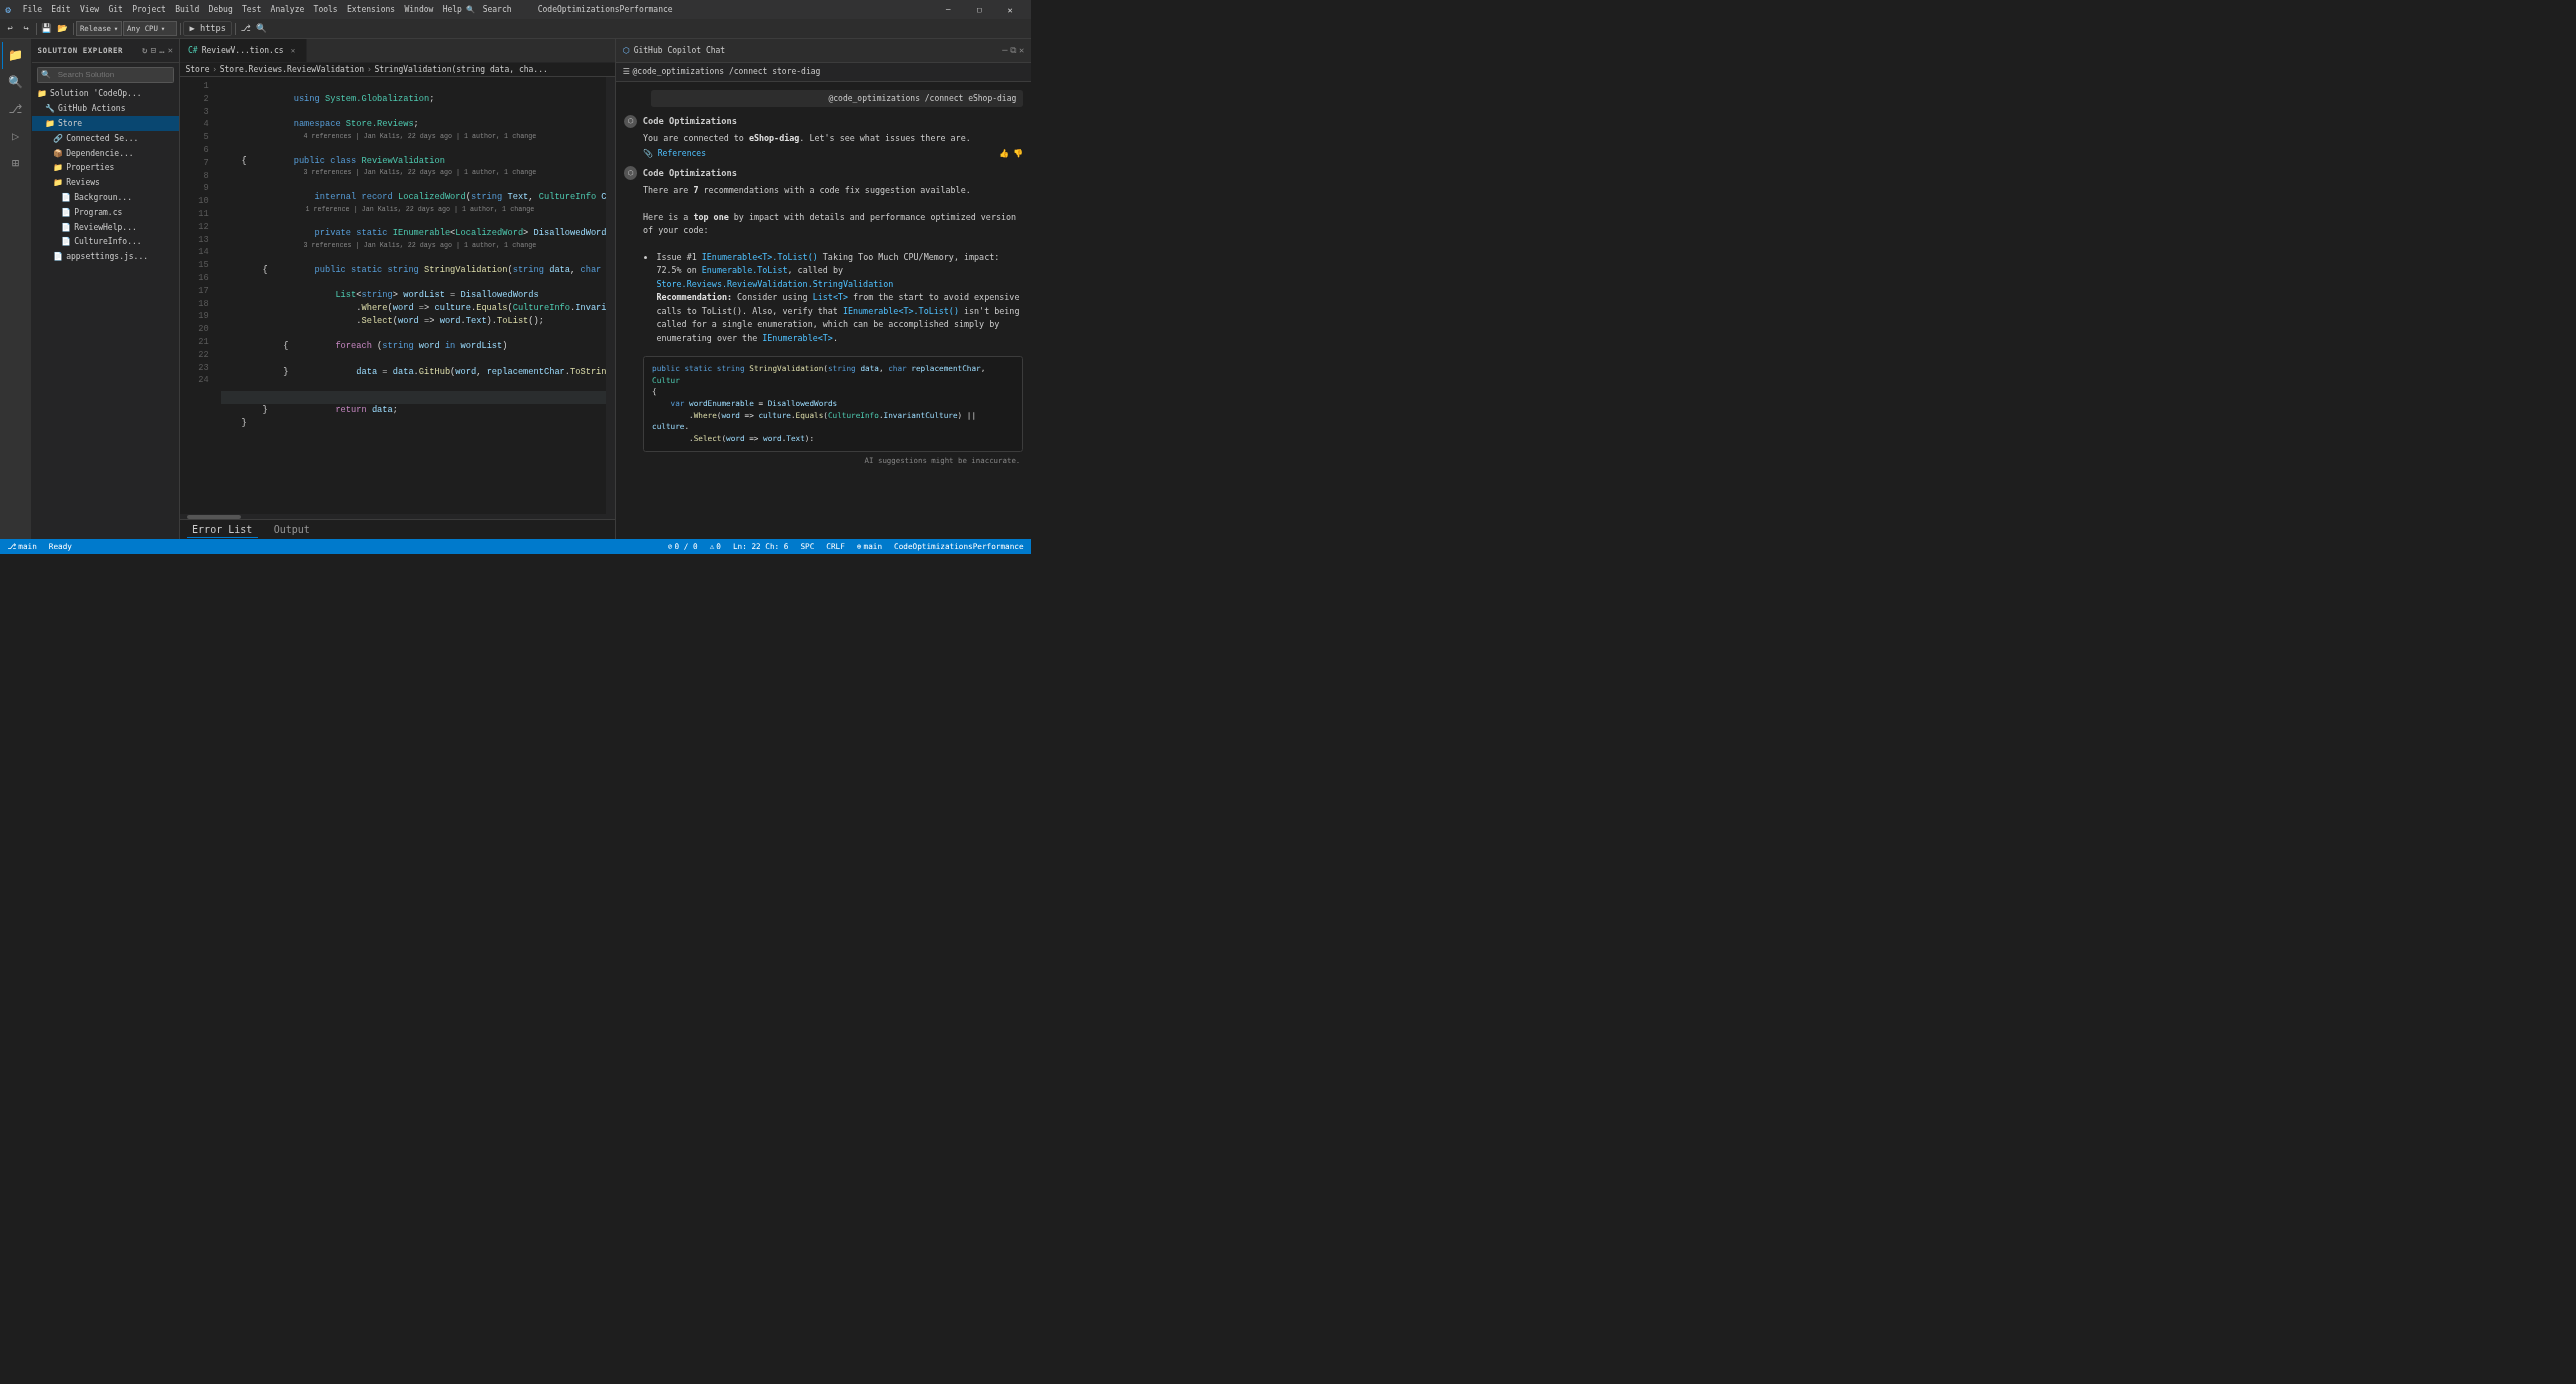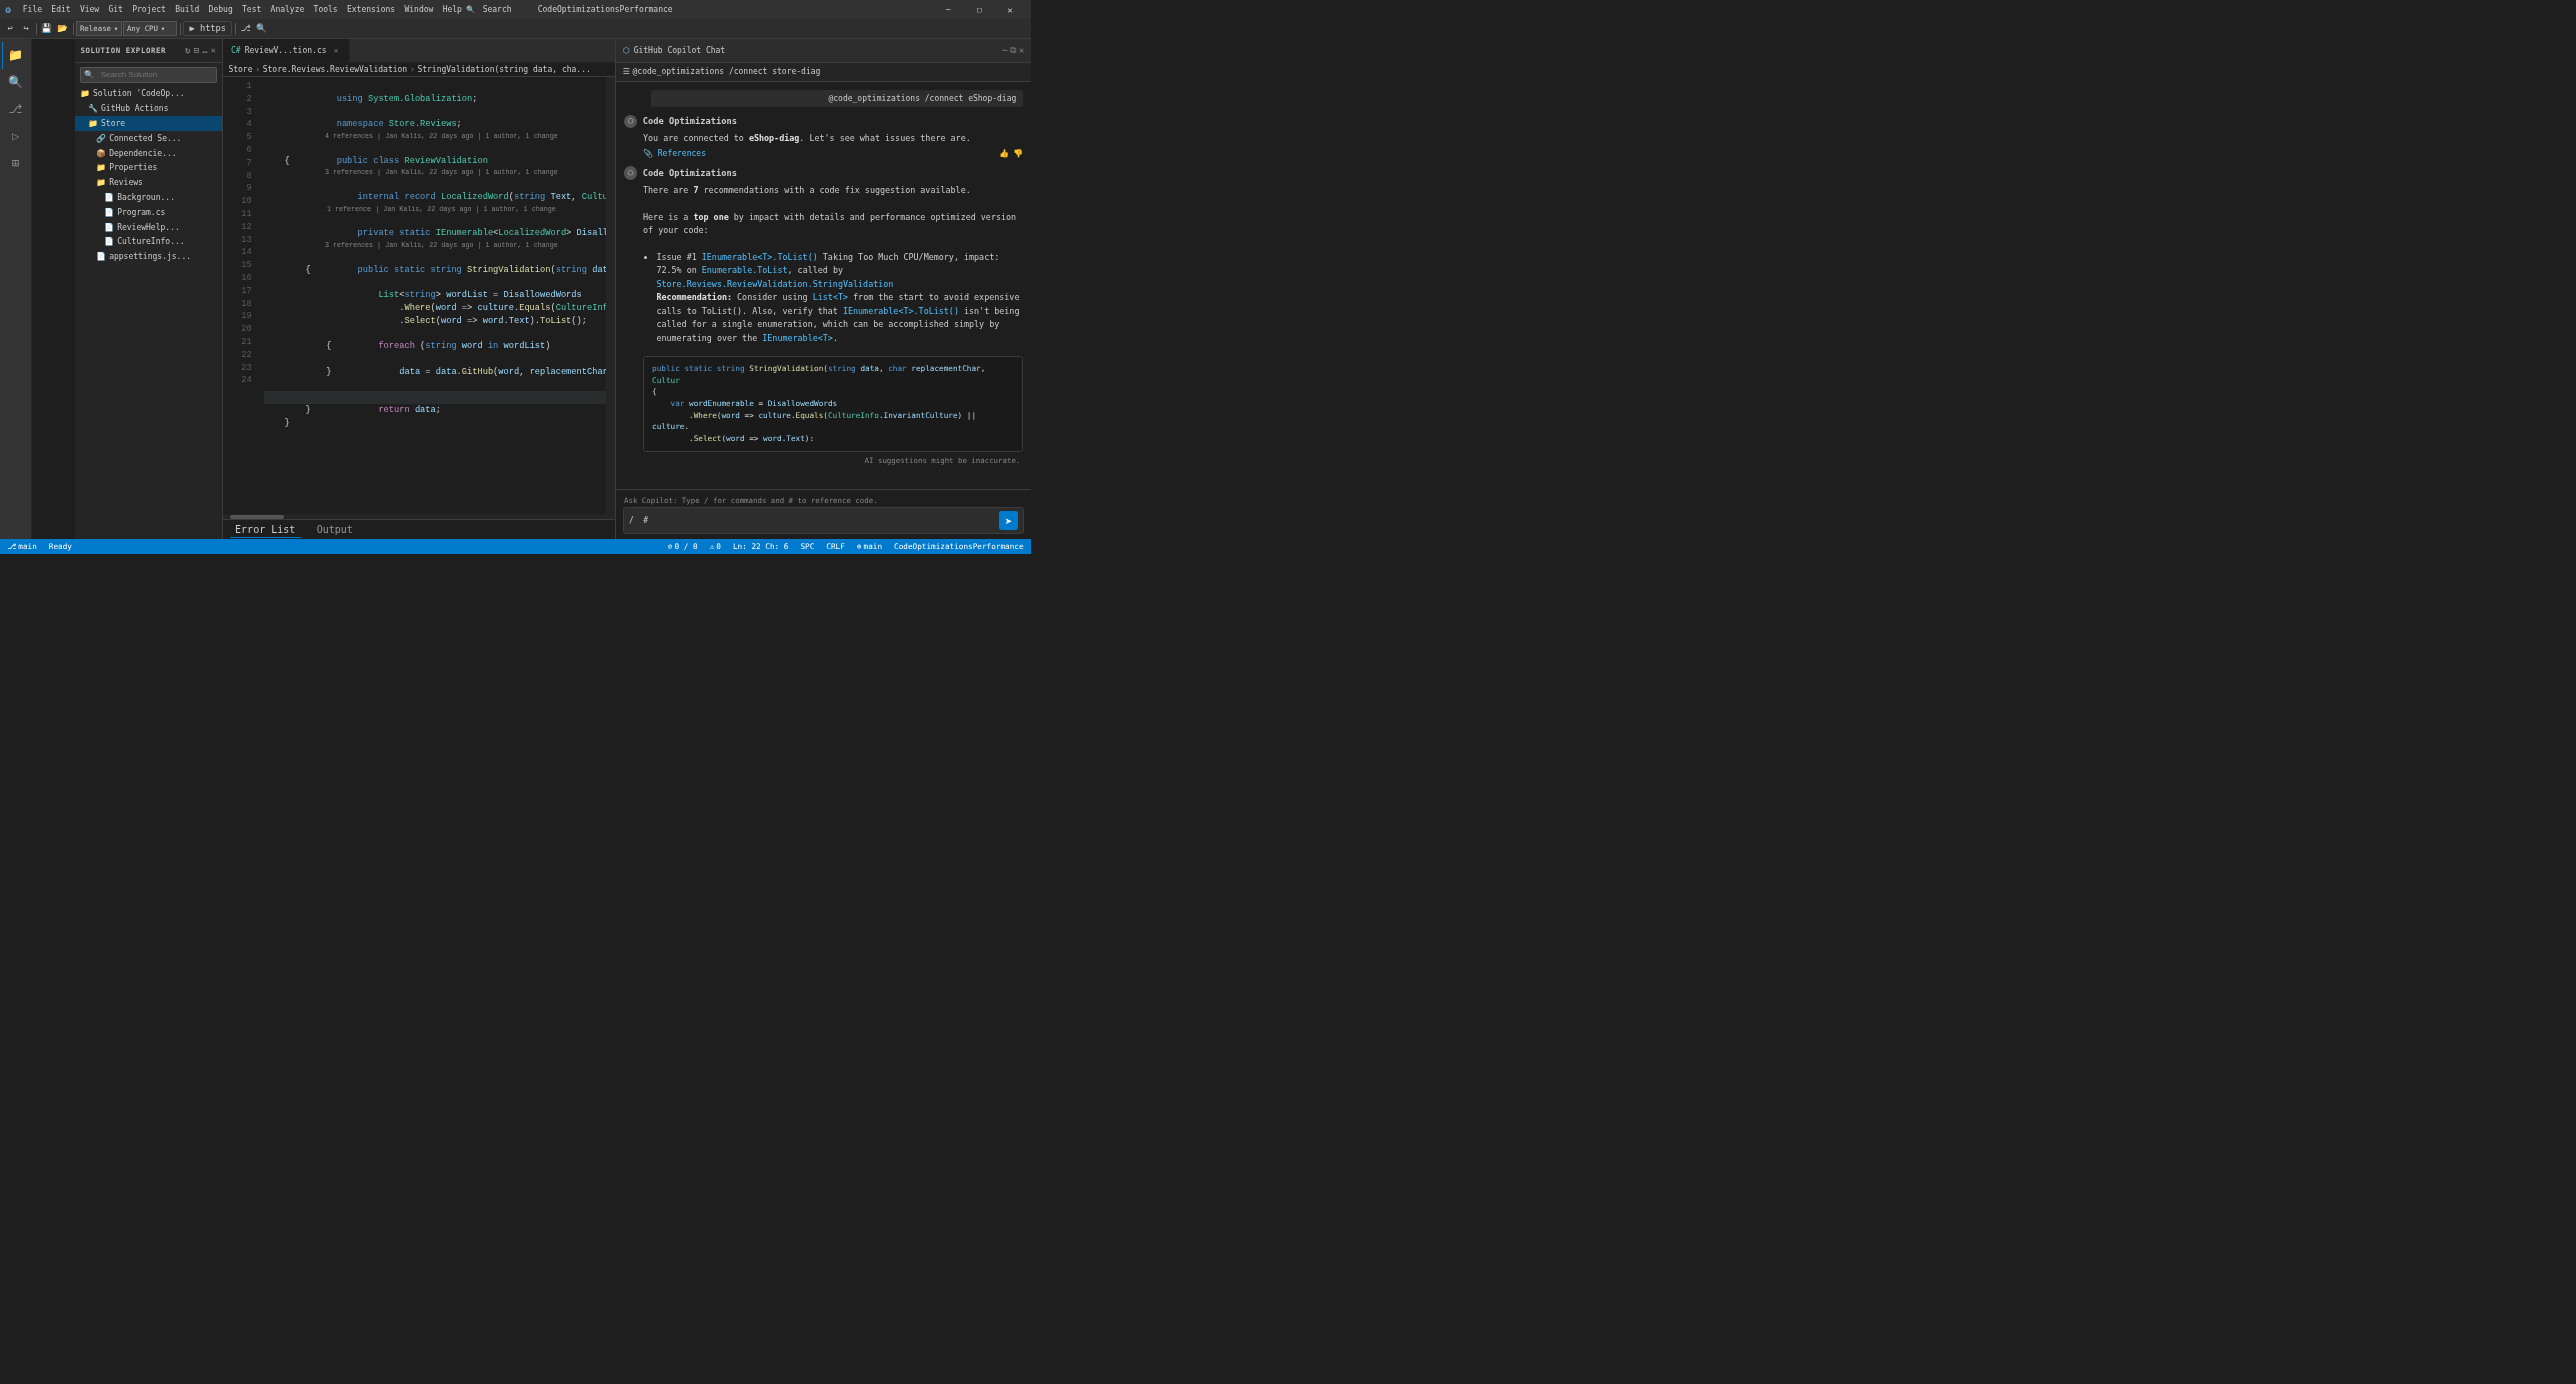--- a/index.html
+++ b/index.html
@@ -126,21 +126,20 @@
 
     
     .sidebar {
       width: 148px;
       background: #252526;
       display: flex;
       flex-direction: column;
       flex-shrink: 0;
       border-right: 0.7px solid #3c3c3c;
       overflow: hidden;
-      margin-left: 43px;
     }
     .sidebar-header {
       height: 23.5px;
       display: flex;
       align-items: center;
       justify-content: space-between;
       padding: 0 5.4px;
       font-size: 7.4px;
       font-weight: 600;
       letter-spacing: 0.08em;
@@ -892,31 +891,20 @@
           &nbsp;&nbsp;&nbsp;&nbsp;&nbsp;&nbsp;&nbsp;&nbsp;.<span class="method">Select</span>(<span class="var">word</span> =&gt; <span class="var">word</span>.<span class="prop">Text</span>):
         </div>
 
         <div class="ai-disclaimer">
           <span>AI suggestions might be inaccurate.</span>
         </div>
       </div>
 
     </div>
 
-    <div class="chat-input-area">
-      <div style="flex:1;display:flex;flex-direction:column;gap:2.7px;">
-        <div style="font-size:7.4px;color:#858585;padding:0 1.3px;">Ask Copilot: Type / for commands and # to reference code.</div>
-        <div style="display:flex;align-items:center;background:#2d2d2d;border:0.7px solid #3c3c3c;border-radius:2.7px;padding:2.7px 5.4px;gap:5.4px;">
-          <span style="color:#cccccc;font-size:8px;">/</span>
-          <span style="color:#cccccc;font-size:8px;margin-left:4px;">#</span>
-          <textarea class="chat-input" style="border: none; padding: 0px; height: 13.4px; flex: 1 1 0%; resize: none; background: transparent;"></textarea>
-          <button class="chat-send-btn">➤</button>
-        </div>
-      </div>
-    </div>
   </div>
 
 </div>
 
 <div class="status-bar">
   <div class="status-item">
     <span>⎇</span>
     <span>main</span>
   </div>
   <div class="status-item">

